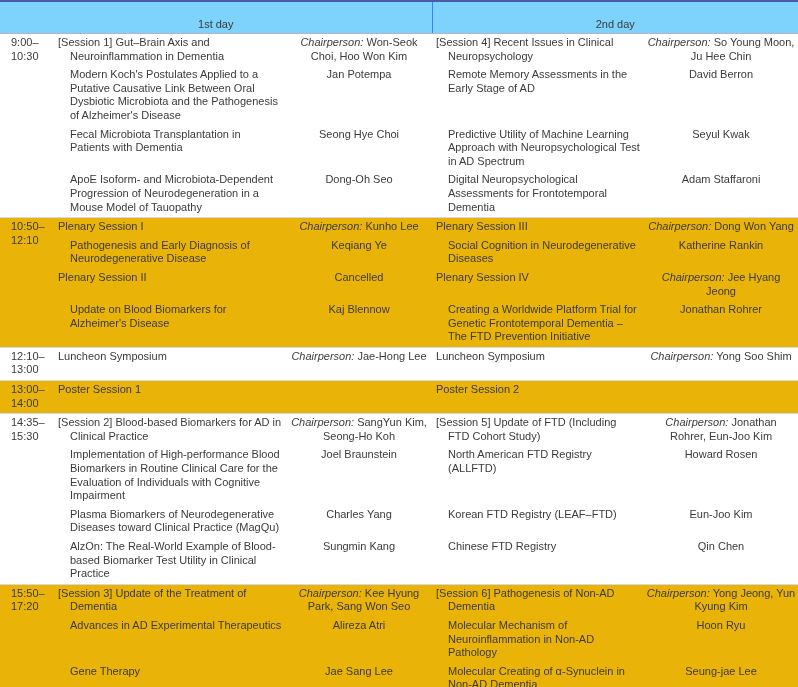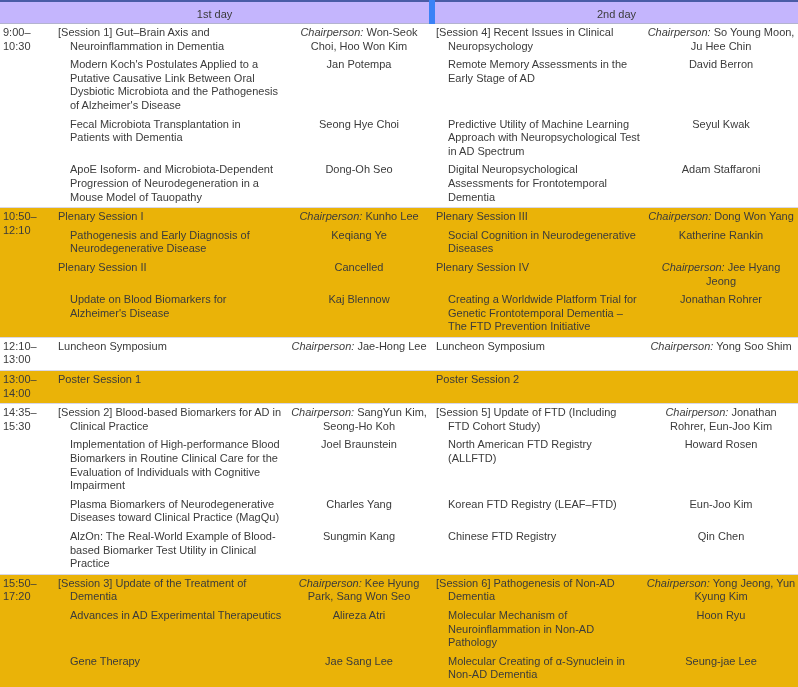--- a/index.html
+++ b/index.html
@@ -12,36 +12,36 @@
     -webkit-font-smoothing: antialiased;
   }
   table.schedule {
     width: 798px;
     border-collapse: collapse;
     table-layout: fixed;
     border-top: 2px solid #4a5ca6;
     border-bottom: 3px solid #4a5ca6;
   }
   th.day-h {
-    background: #c4b5fd;
+    background: #7dd3fc;
     font-weight: normal;
     font-size: 11px;
     color: #3b3b3b;
-    padding: 6px 0 3px 0;
+    padding: 16px 0 3px 0;
     text-align: center;
     border-bottom: 1px solid #b3b3cf;
   }
-  th.day-h.day2 { border-left: 6px solid #3b82f6; }
+  th.day-h.day2 { border-left: 1px solid #3b82f6; }
   td {
     vertical-align: top;
     padding: 2px 4px 3px 4px;
     line-height: 13.6px;
   }
   td.time {
-    padding-left: 3px;
+    padding-left: 11px;
     padding-right: 0;
     white-space: nowrap;
   }
   td.title.session { padding-left: 16px; text-indent: -12px; }
   td.title.talk    { padding-left: 16px; text-indent: 0; }
   td.speaker { text-align: center; padding-left: 2px; padding-right: 2px; }
   td.speaker i { font-style: italic; }
   tr.shaded td { background: #eab308; }
   tr.block-start td { border-top: 1px solid #d8d7e8; }
 </style>

